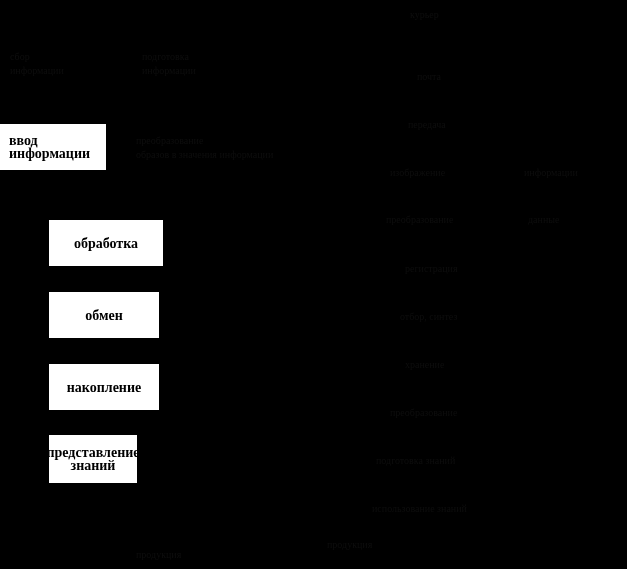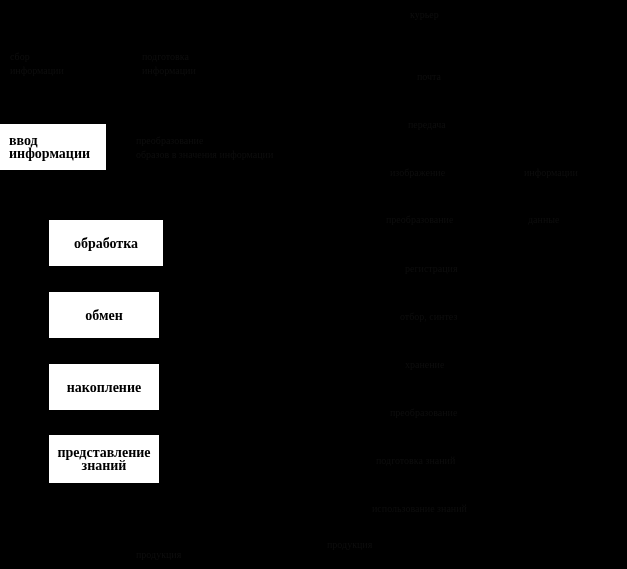--- a/index.html
+++ b/index.html
@@ -89,17 +89,17 @@
     </div>
     <div class="proc-box" style="left: 49px; top: 220px; width: 114px; height: 46px;">
       <span>обработка</span>
     </div>
     <div class="proc-box" style="left: 49px; top: 292px; width: 110px; height: 46px;">
       <span>обмен</span>
     </div>
     <div class="proc-box" style="left: 49px; top: 364px; width: 110px; height: 46px;">
       <span>накопление</span>
     </div>
-    <div class="proc-box" style="left: 49px; top: 435px; width: 110px; height: 48px;">
+    <div class="proc-box" style="left: 49px; top: 435px; width: 88px; height: 48px;">
       <span>представление
 знаний</span>
     </div>
   </div>
 
 </body></html>

